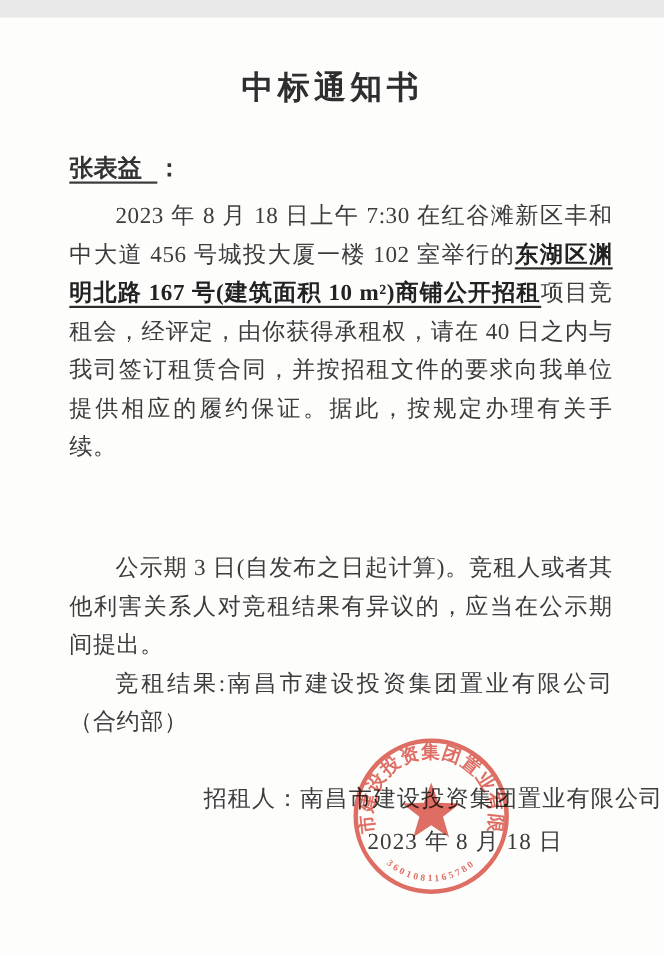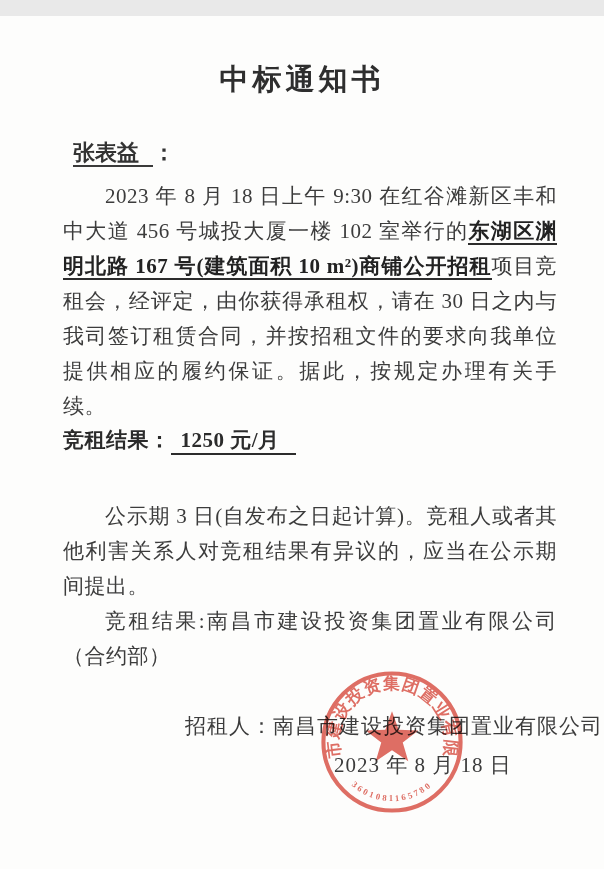--- a/index.html
+++ b/index.html
@@ -15,21 +15,21 @@
     color:#3c3c3c;
     overflow:hidden;
   }
   .title{
     position:absolute;top:44px;left:0;width:604px;
     text-align:center;
     font-size:29px;font-weight:bold;color:#2e2e2e;
     letter-spacing:4px;
   }
   .recipient{
-    position:absolute;top:122px;left:73px;
+    position:absolute;top:122px;left:63px;
     font-size:22px;font-weight:bold;color:#333;
   }
   .recipient .name{
     border-bottom:2px solid #3a3a3a;
     padding-right:14px;
   }
   .bodytext{
     font-size:21px;line-height:35px;
     text-align:justify;text-justify:inter-character;
     color:#3c3c3c;
@@ -81,26 +81,23 @@
 
 <div class="page">
 
   <div class="title">中标通知书</div>
 
   <div class="recipient">
     <span class="name">张表益</span><span>：</span>
   </div>
 
   <div class="para1 bodytext">
-    <span>2023 年 8 月 18 日上午 9:30 在红谷滩新区丰和中大道 456 号城投大厦一楼 102 室举行的</span><span class="emph">东湖区渊明北路 167 号(建筑面积 10 m²)商铺公开招租</span><span>项目竞租会，经评定，由你获得承租权，请在 30 日之内与我司签订租赁合同，并按招租文件的要求向我单位提供相应的履约保证。据此，按规定办理有关手续。</span>
+    <span>2023 年 8 月 18 日上午 7:30 在红谷滩新区丰和中大道 456 号城投大厦一楼 102 室举行的</span><span class="emph">东湖区渊明北路 167 号(建筑面积 10 m²)商铺公开招租</span><span>项目竞租会，经评定，由你获得承租权，请在 40 日之内与我司签订租赁合同，并按招租文件的要求向我单位提供相应的履约保证。据此，按规定办理有关手续。</span>
   </div>
 
-  <div class="result">
-    <span>竞租结果：</span><span class="value">1250 元/月</span>
-  </div>
 
   <div class="para2 bodytext">
     <p>公示期 3 日(自发布之日起计算)。竞租人或者其他利害关系人对竞租结果有异议的，应当在公示期间提出。</p>
     <p>竞租结果:南昌市建设投资集团置业有限公司（合约部）</p>
   </div>
 
   <div class="signature">
     <span>招租人：</span><span>南昌市建设投资集团置业有限公司</span>
   </div>
 

